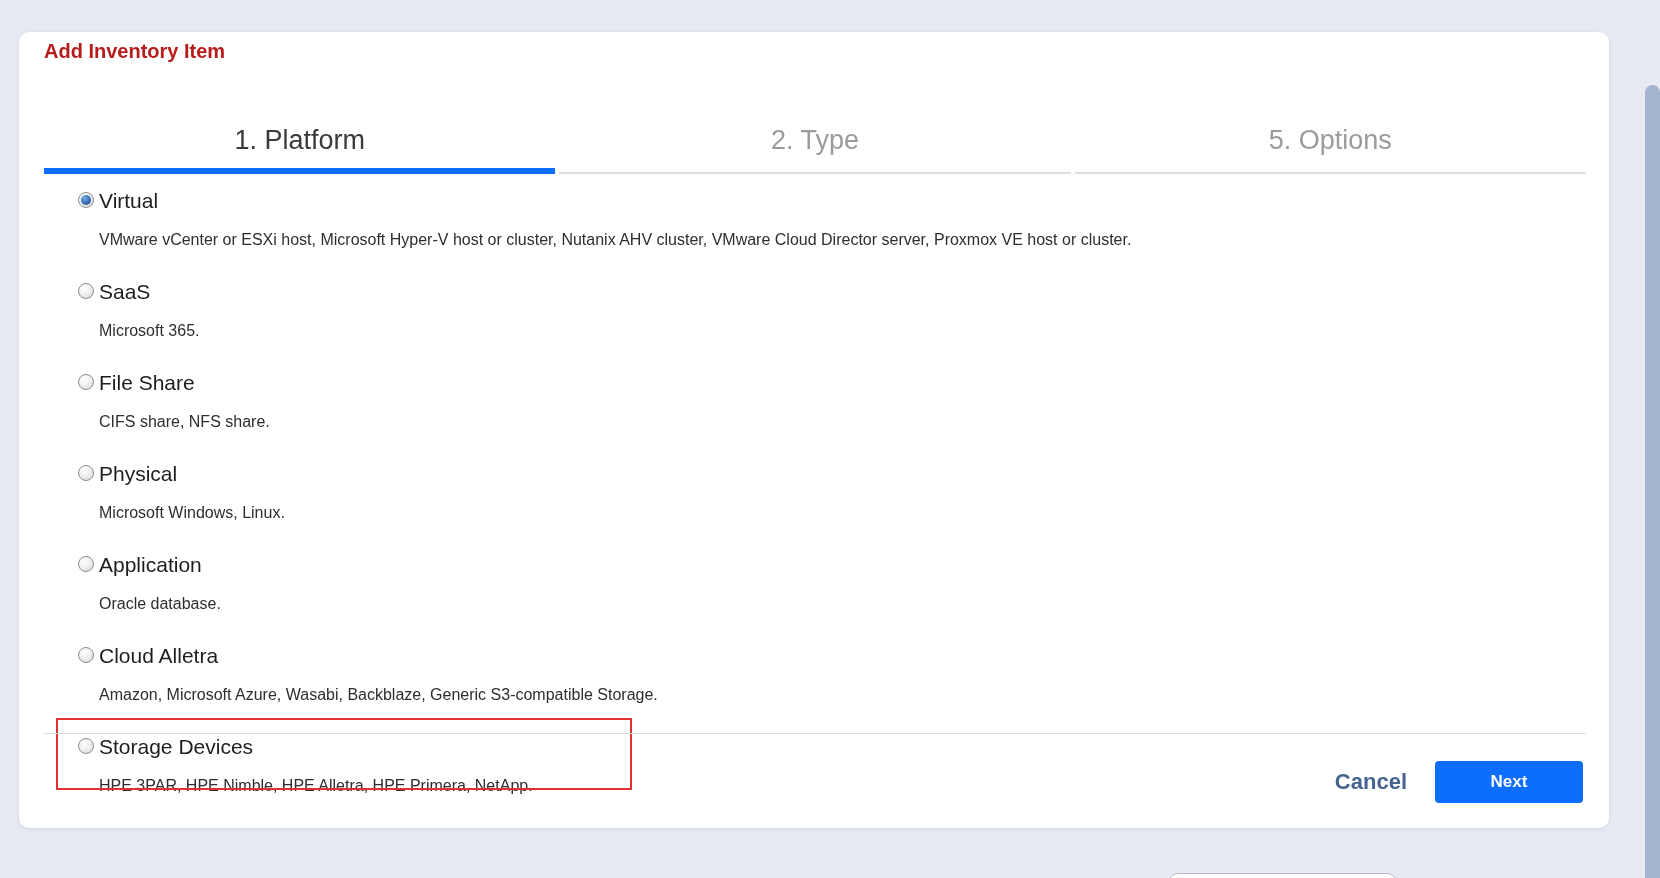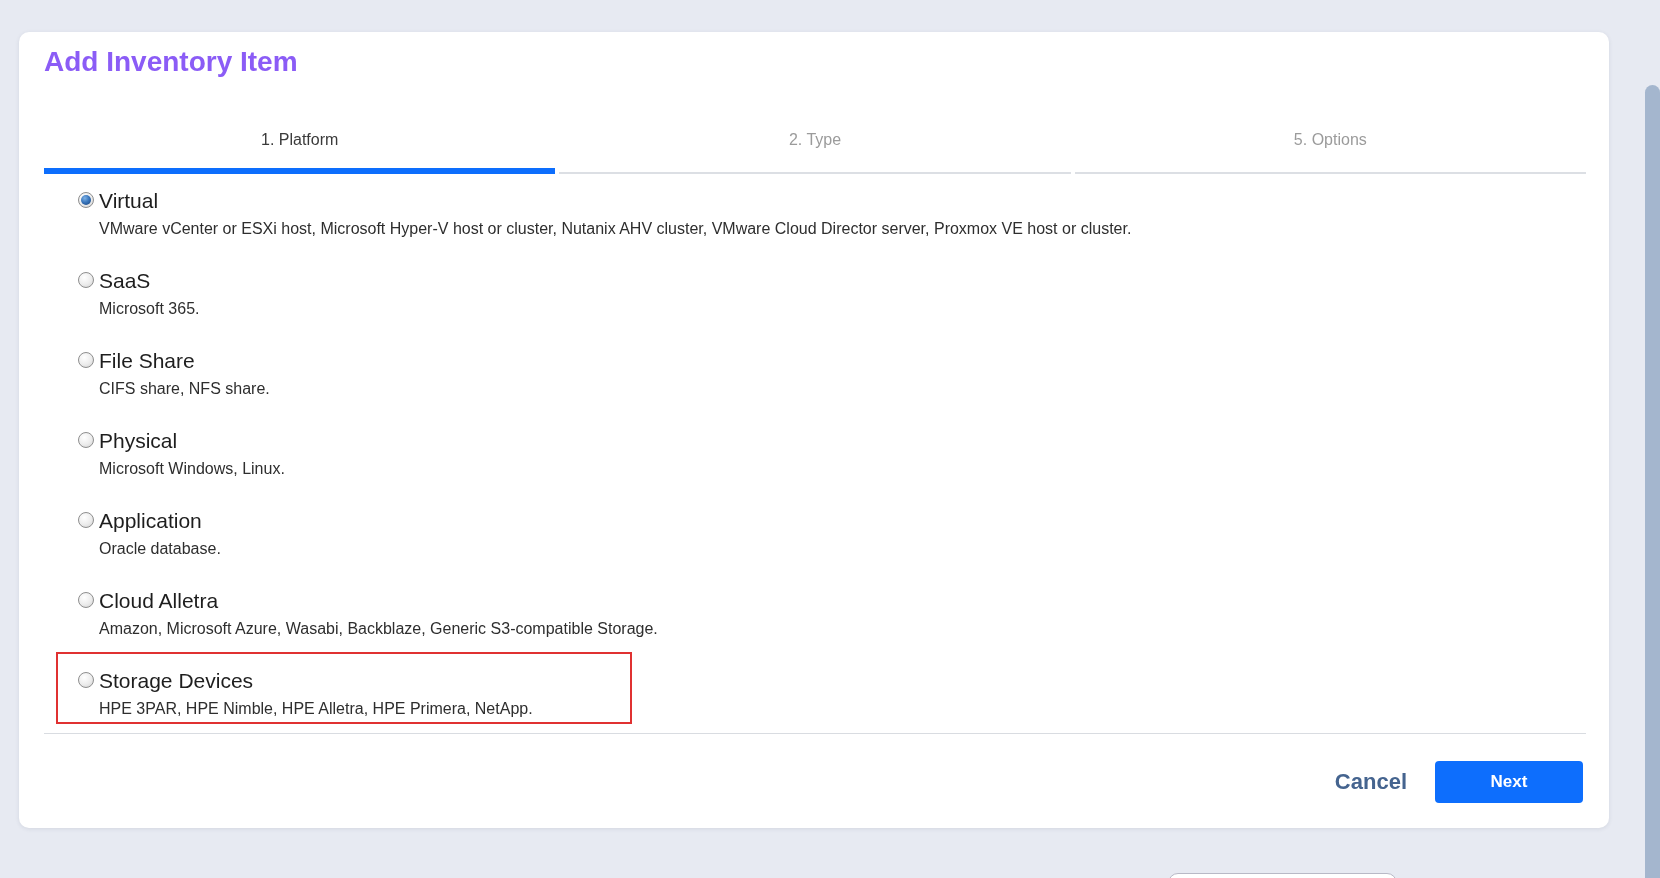--- a/index.html
+++ b/index.html
@@ -8,31 +8,31 @@
     font-family:"Liberation Sans","DejaVu Sans",sans-serif;
     background:var(--page_background,#e7eaf2);
     position:relative;
   }
   .card {
     position:absolute; left:19px; top:32px; width:1590px; height:796px;
     background:#fff; border-radius:10px;
     box-shadow:0 1px 4px rgba(40,50,80,.10);
   }
   .dialog-title {
-    position:absolute; left:25px; top:16px;
-    font-size:28px; line-height:27px; color:#8b5cf6;
+    position:absolute; left:25px; top:6px;
+    font-size:20px; line-height:27px; color:#b91c1c;
   }
   
   .tabs {
     position:absolute; left:25px; right:23px; top:88px; height:54px;
     display:flex; gap:4px;
   }
   .tab {
     flex:1; position:relative; display:flex; align-items:center; justify-content:center;
-    padding-bottom:12px; font-size:16px; color:#9b9b9b;
+    padding-bottom:12px; font-size:27px; color:#9b9b9b;
     border-bottom:2px solid #dcdfe4; cursor:pointer;
   }
   .tab.active { color:#3a3a3a; }
   .tab.active::after {
     content:''; position:absolute; left:0; right:0; bottom:-2px; height:6px;
     background:var(--accent_blue,#0d6efd);
   }
   
   .options { position:absolute; left:25px; right:23px; top:156px; }
   .option { position:relative; padding-left:55px; margin-bottom:29px; }
@@ -40,21 +40,21 @@
     position:absolute; left:34px; top:4px; width:16px; height:16px;
     border-radius:50%; border:1px solid #8e8e8e;
     background:radial-gradient(circle at 38% 32%, #ffffff 0%, #ececec 55%, #cfcfcf 100%);
     cursor:pointer;
   }
   .option.selected .radio::after {
     content:''; position:absolute; inset:2px; border-radius:50%;
     background:radial-gradient(circle at 38% 32%, #7fb2e6 0%, #3a77bd 45%, #173f78 100%);
   }
   .option-label { font-size:21px; line-height:25px; color:#1e1e1e; cursor:pointer; }
-  .option-desc { font-size:16px; line-height:21px; margin-top:5px; color:#2e2e2e; }
+  .option-desc { font-size:16px; line-height:21px; margin-top:16px; color:#2e2e2e; }
   .highlight-box {
     display:none; position:absolute; left:12px; top:-16px; width:576px; height:72px;
     border:2px solid var(--highlight_red,#e03131); pointer-events:none;
   }
   .option.highlighted .highlight-box { display:block; }
   
   .footer-divider {
     position:absolute; left:25px; right:23px; top:701px; height:1px; background:#d9dce1;
   }
   .cancel-link {

